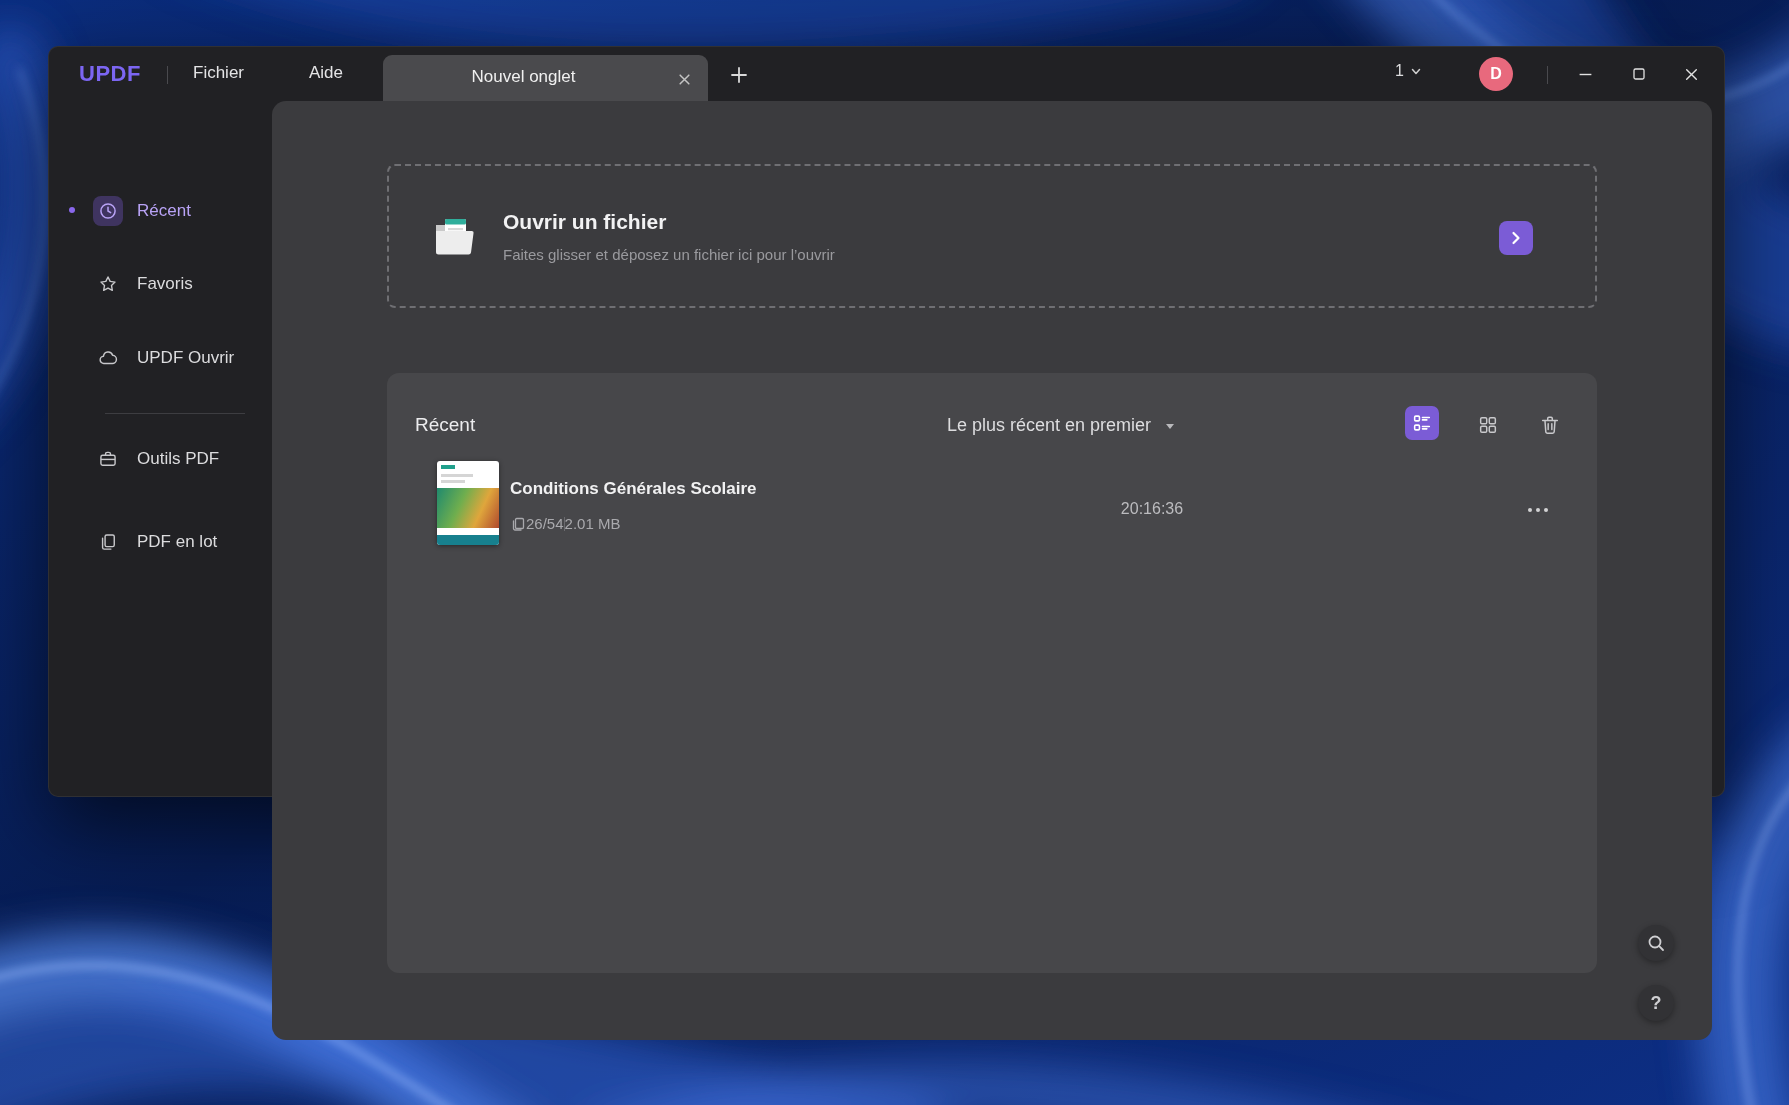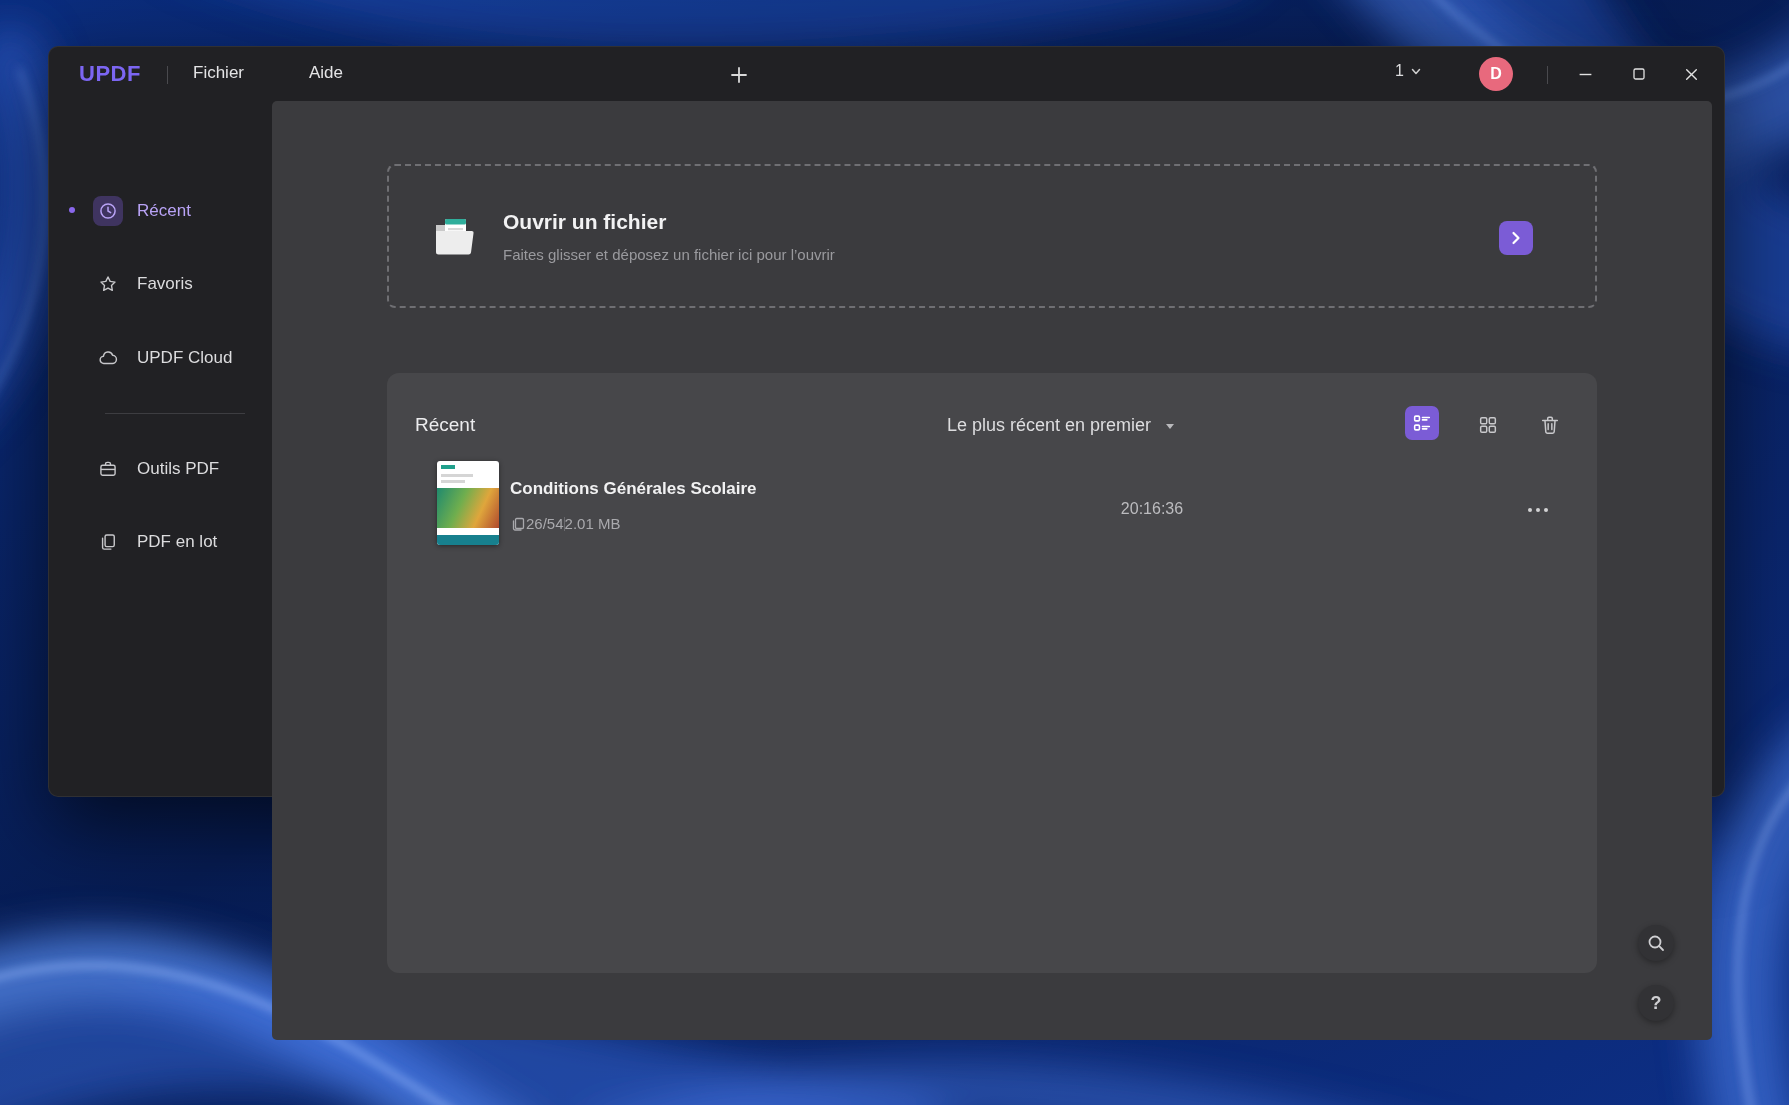--- a/index.html
+++ b/index.html
@@ -29,29 +29,29 @@
   .win-count { position:absolute; left:1346px; top:15px; display:flex; align-items:center; gap:6px; cursor:pointer; font-size:16px; color:#dddddf; }
   .avatar { position:absolute; left:1430px; top:10px; width:34px; height:34px; border-radius:50%; background:var(--avatar);
     color:#fff; font-weight:700; font-size:16px; display:flex; align-items:center; justify-content:center; cursor:pointer; }
   .win-btn { position:absolute; top:11px; width:40px; height:32px; display:flex; align-items:center; justify-content:center; cursor:pointer; border-radius:5px; }
   .btn-min { left:1516px; } .btn-max { left:1570px; } .btn-close { left:1622px; }
 
   
   .sidebar { position:absolute; left:0; top:54px; width:223px; bottom:0; }
   .side-dot { position:absolute; left:20px; top:106px; width:6px; height:6px; border-radius:50%; background:#8a67ec; }
   .side-item { position:absolute; left:44px; width:164px; height:44px; display:flex; align-items:center; gap:14px; cursor:pointer; }
-  .si-0 { top:88px; } .si-1 { top:161px; } .si-2 { top:235px; } .si-3 { top:346px;text-align:center; } .si-4 { top:419px; }
+  .si-0 { top:88px; } .si-1 { top:161px; } .si-2 { top:235px; } .si-3 { top:336px;text-align:center; } .si-4 { top:419px; }
   .side-div { position:absolute; left:56px; width:140px; height:1px; background:#3d3d41; top:312px; }
   .side-icon { width:30px; height:30px; border-radius:8px; display:flex; align-items:center; justify-content:center; color:#c8c8cb; flex:0 0 auto; }
   .side-item.active .side-icon { background:rgba(124,92,214,.34); color:#b9a3f6; }
   .side-label { font-size:17px; color:#dcdcde; white-space:nowrap; }
   .side-item.active .side-label { color:#b9a3f6; }
 
   
-  .main { position:absolute; left:223px; top:54px; width:1440px; height:939px; background:#3b3b3e; border-radius:5px; }
+  .main { position:absolute; left:223px; top:54px; width:1440px; height:939px; background:#3b3b3e; border-radius:14px; }
 
   .dropzone { position:absolute; left:115px; top:63px; width:1210px; height:144px;
     border:2px dashed #6f6f73; border-radius:8px; cursor:pointer; }
   .dz-folder { position:absolute; left:44px; top:51px; }
   .dz-title { position:absolute; left:114px; top:44px; font-size:21px; font-weight:700; color:#f2f2f3; }
   .dz-sub { position:absolute; left:114px; top:80px; font-size:15px; color:#9a9a9e; }
   .dz-arrow { position:absolute; right:62px; top:55px; width:34px; height:34px; border-radius:8px; background:var(--accent);
     display:flex; align-items:center; justify-content:center; cursor:pointer; }
 
   .recent { position:absolute; left:115px; top:272px; width:1210px; height:600px; background:#47474a; border-radius:12px; }
@@ -127,20 +127,28 @@
 </div>
 
 <div class="window">
 
   <div class="titlebar">
     <div class="logo">UPDF</div>
     <div class="tb-sep sep-menus"></div>
     <div class="menu menu-fichier">Fichier</div>
     <div class="menu menu-aide">Aide</div>
 
+    <div class="tab">
+      <span class="tab-label">Nouvel onglet</span>
+      <span class="tab-close">
+        <svg width="13" height="13" viewBox="0 0 12 12">
+            <path d="M2 2l8 8M10 2l-8 8" stroke="#c4c4c4" stroke-width="1.4" stroke-linecap="round"></path>
+          </svg>
+      </span>
+    </div>
     <div class="new-tab">
       <svg width="20" height="20" viewBox="0 0 20 20">
           <path d="M10 3v14M3 10h14" stroke="#d9d9d9" stroke-width="1.8" stroke-linecap="round"></path>
         </svg>
     </div>
 
     <div class="win-count">
       <span>1</span>
       <svg width="12" height="12" viewBox="0 0 12 12">
           <path d="M2.5 4.5l3.5 4 3.5-4" fill="none" stroke="#cfcfcf" stroke-width="1.5" stroke-linecap="round" stroke-linejoin="round"></path>
@@ -187,21 +195,21 @@
       </span>
       <span class="side-label">Favoris</span>
     </div>
 
     <div class="side-item si-2">
       <span class="side-icon">
         <svg width="22" height="20" viewBox="0 0 24 24">
             <path d="M7.2 18.5a4.3 4.3 0 01-.6-8.6 5.6 5.6 0 0110.9-1.2 4.1 4.1 0 01-.6 9.8z" fill="none" stroke="currentColor" stroke-width="1.7" stroke-linejoin="round" stroke-linecap="round"></path>
           </svg>
       </span>
-      <span class="side-label">UPDF Cloud</span>
+      <span class="side-label">UPDF Ouvrir</span>
     </div>
 
     <div class="side-div"></div>
 
     <div class="side-item si-3">
       <span class="side-icon">
         <svg width="20" height="20" viewBox="0 0 24 24">
             <g fill="none" stroke="currentColor" stroke-width="1.7">
               <rect x="3.5" y="7.5" width="17" height="12" rx="2"></rect>
               <path d="M9 7.5V6a2 2 0 012-2h2a2 2 0 012 2v1.5" stroke-linecap="round"></path>

